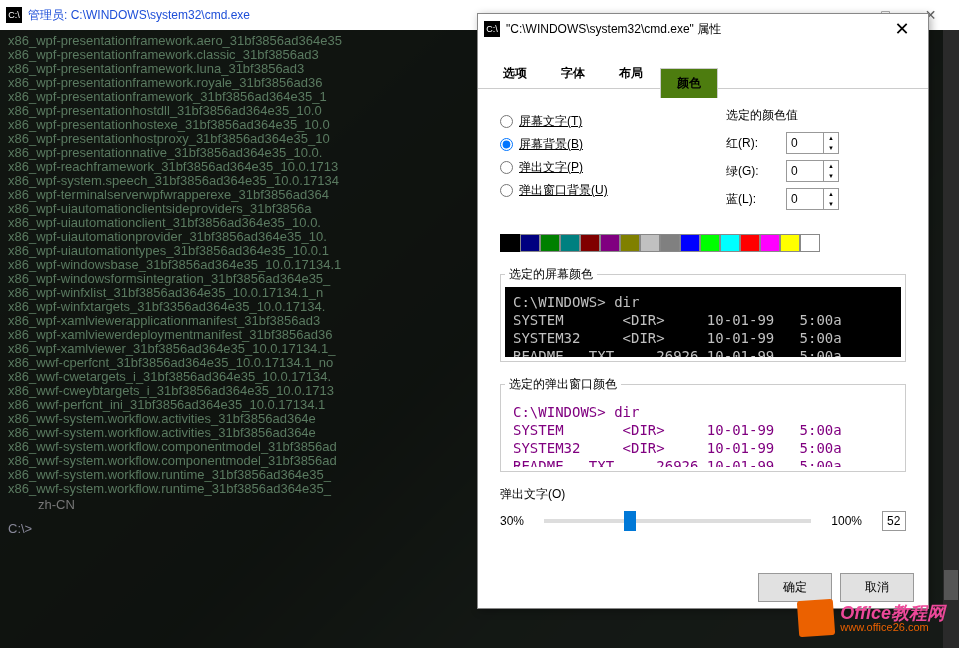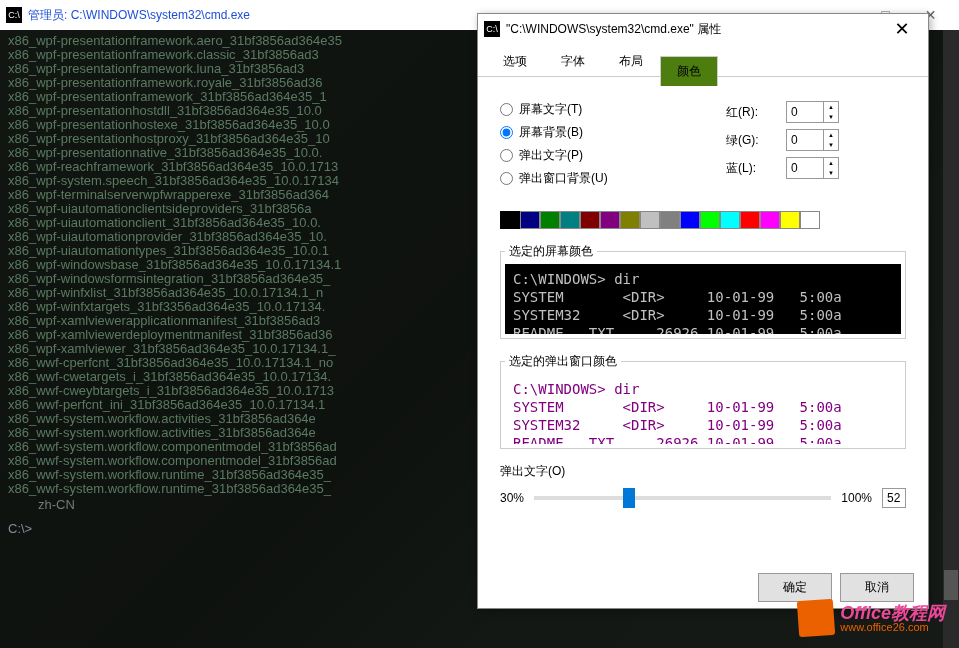--- a/index.html
+++ b/index.html
@@ -15,28 +15,28 @@
     .cmd-line { white-space: nowrap; }
     .zh-cn { color: #777; margin-left: 30px; margin-top: 2px; }
     .prompt { color: #889; margin-top: 10px; }
     .scrollbar-v { position: absolute; right: 0; top: 30px; bottom: 0; width: 16px; background: #2a2a2a; }
     .scroll-thumb { position: absolute; width: 14px; left: 1px; top: 540px; height: 30px; background: #555; }
     
     .props-dialog { position: absolute; top: 13px; left: 477px; width: 452px; height: 596px; background: #fff; border: 1px solid #888; box-shadow: 2px 2px 8px rgba(0,0,0,0.3); z-index: 10; }
     .props-titlebar { height: 30px; display: flex; align-items: center; padding: 0 6px; }
     .props-title { flex: 1; font-size: 12px; display: flex; align-items: center; }
     .props-close { width: 40px; height: 28px; display: flex; align-items: center; justify-content: center; font-size: 18px; cursor: pointer; }
-    .tabs { display: flex; border-bottom: 1px solid #ccc; padding: 0 8px; margin-top: 2px; }
+    .tabs { display: flex; border-bottom: 1px solid #ccc; padding: 0 8px; margin-top: 14px; font-weight: bold; }
     .tab { padding: 6px 16px; font-size: 12px; cursor: pointer; border: 1px solid transparent; border-bottom: none; }
     .tab.active { border-color: #ccc; background: #4d7c0f; position: relative; top: 10px; }
     .props-body { padding: 18px 22px; }
     
     .top-row { display: flex; gap: 24px; }
     .radio-group { flex: 1; }
-    .radio-row { display: flex; align-items: center; margin: 6px 0; font-size: 12px; }
+    .radio-row { display: flex; align-items: center; margin: 6px 0; font-size: 12px; text-decoration: underline; }
     .radio-row input { margin-right: 6px; }
     
     .color-vals { width: 180px; }
     .grp-label { font-size: 12px; margin-bottom: 8px; }
     .cv-row { display: flex; align-items: center; margin: 6px 0; font-size: 12px; }
     .cv-row label { width: 60px; }
     .spinner { display: flex; align-items: center; border: 1px solid #999; height: 22px; }
     .spinner input { width: 36px; border: none; padding: 2px 4px; font-size: 12px; text-align: left; outline: none; }
     .spin-btns { display: flex; flex-direction: column; border-left: 1px solid #999; }
     .spin-btn { height: 10px; width: 14px; font-size: 6px; display: flex; align-items: center; justify-content: center; cursor: pointer; }
@@ -45,21 +45,21 @@
     .swatch { width: 20px; height: 18px; border: 1px solid #888; cursor: pointer; }
     .swatch.sel { border: 2px solid #000; }
     
     fieldset { border: 1px solid #ccc; margin-top: 14px; padding: 4px; }
     legend { font-size: 12px; padding: 0 4px; }
     .preview { font-family: "NSimSun", "Consolas", monospace; font-size: 14px; padding: 6px 8px; line-height: 18px; white-space: pre; overflow: hidden; height: 70px; }
     .preview.dark { background: #000; color: #c0c0c0; }
     .preview.light { background: #fff; color: #800080; }
     
     .opacity-row { margin-top: 14px; font-size: 12px; }
-    .slider-row { display: flex; align-items: center; gap: 10px; margin-top: 8px; font-size: 12px; }
+    .slider-row { display: flex; align-items: center; gap: 20px; margin-top: 8px; font-size: 12px; }
     .slider { flex: 1; height: 4px; background: #ddd; position: relative; }
     .slider-thumb { position: absolute; width: 12px; height: 20px; background: #0078d7; top: -8px; left: 30%; cursor: pointer; }
     .op-input { width: 24px; border: 1px solid #999; padding: 2px 4px; font-size: 12px; }
     
     .dlg-buttons { position: absolute; bottom: 6px; right: 14px; display: flex; gap: 8px; }
     .dlg-btn { padding: 5px 24px; font-size: 12px; border: 1px solid #999; background: #e1e1e1; cursor: pointer; }
     
     .watermark { position: absolute; bottom: 12px; right: 14px; display: flex; align-items: center; gap: 6px; z-index: 20; }
     .wm-icon { width: 36px; height: 36px; background: #eb6100; border-radius: 3px; position: relative; transform: rotate(-4deg); }
     .wm-text { display: flex; flex-direction: column; line-height: 1; }
@@ -149,20 +149,21 @@
         <div class="radio-row">
             <input type="radio" name="tg" style="">
             <span>弹出文字(P)</span>
           </div>
         <div class="radio-row">
             <input type="radio" name="tg" style="">
             <span>弹出窗口背景(U)</span>
           </div>
       </div>
       <div class="color-vals">
+        <div class="grp-label">选定的颜色值</div>
         <div class="cv-row">
             <label>红(R):</label>
             <div class="spinner">
               <input value="0" style="">
               <div class="spin-btns">
                 <div class="spin-btn">▲</div>
                 <div class="spin-btn">▼</div>
               </div>
             </div>
           </div>

